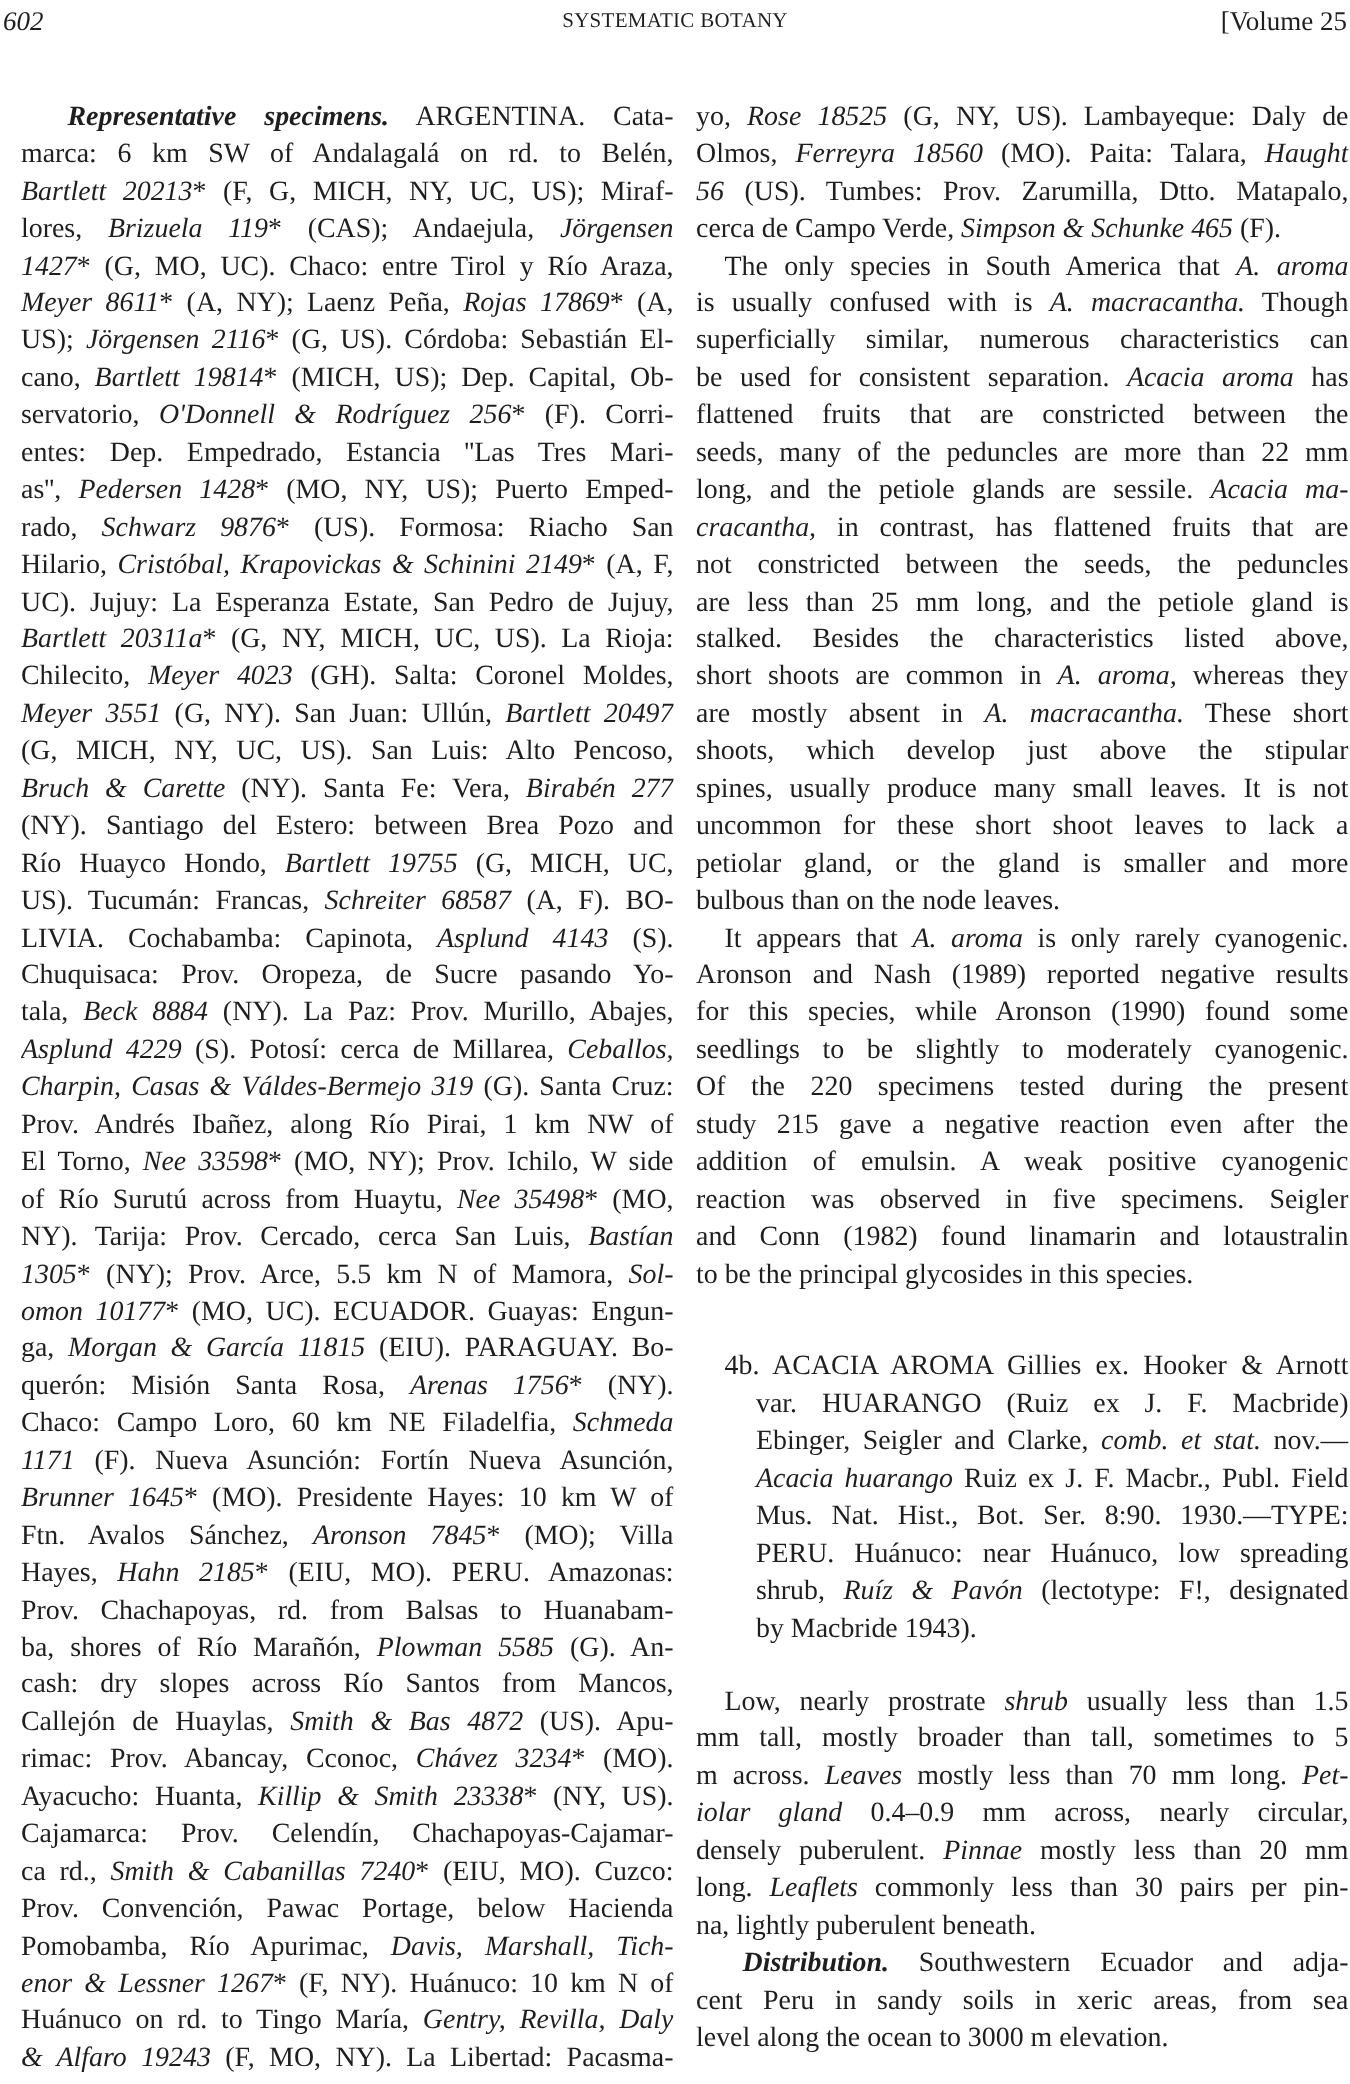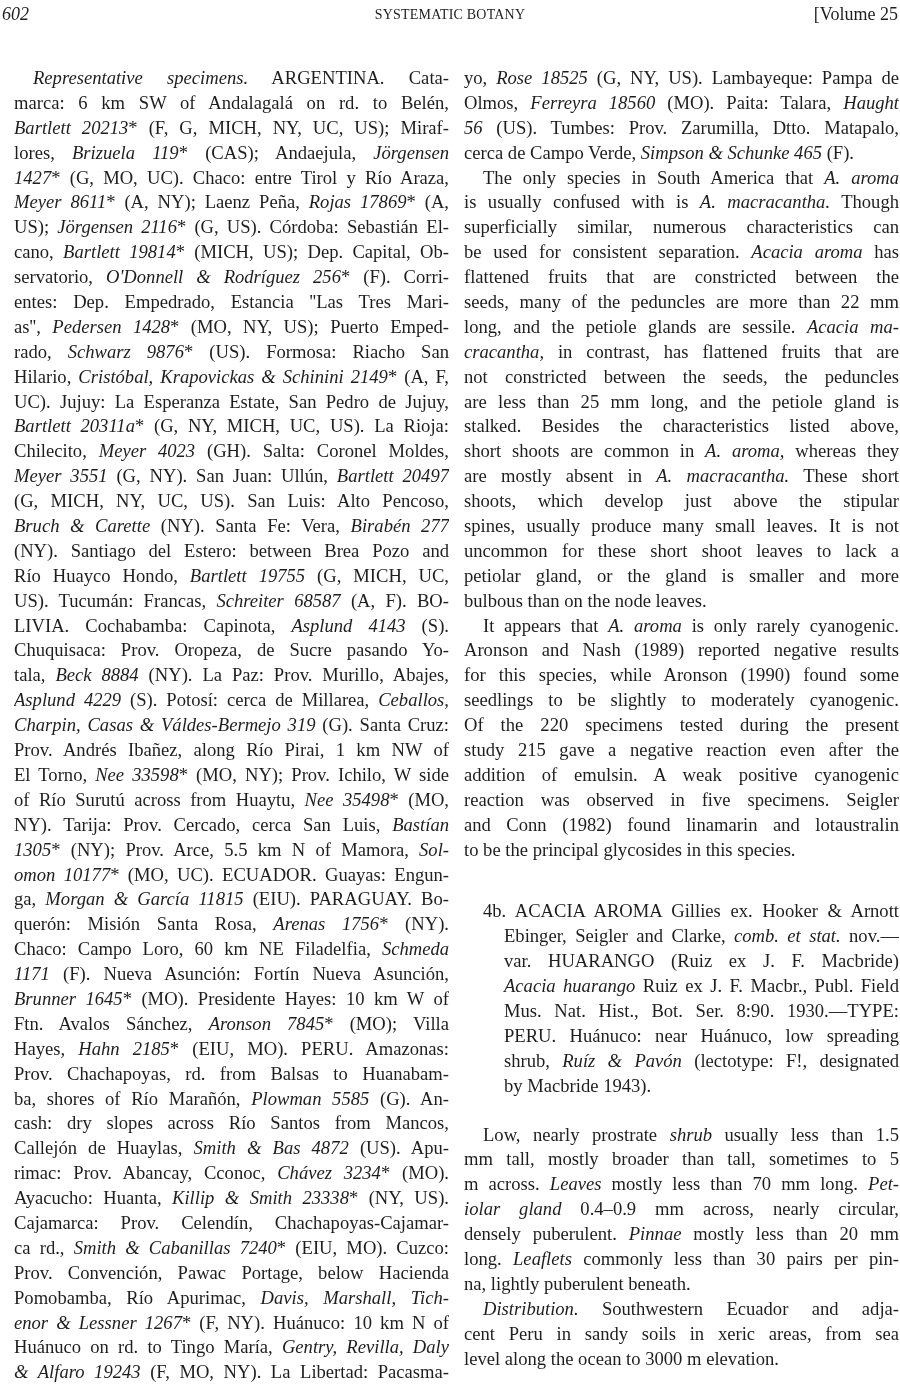--- a/index.html
+++ b/index.html
@@ -24,21 +24,21 @@
     height: 24.9px; line-height: 24.9px; font-size: 18.6px;
     white-space: nowrap; text-align: justify; text-align-last: justify;
     overflow: hidden;
   }
   .line.last { text-align-last: left; }
   .line.indent { padding-left: 19px; }
   .line.hang { padding-left: 40px; }
   .gap { height: 24.9px; }
   .gap-small { height: 12px; }
   i, .it { font-style: italic; }
-  .bi { font-style: italic; font-weight: normal; }
+  .bi { font-style: italic; font-weight: bold; margin-left: 12px; }
 </style>
 </head>
 <body>
 
 <div class="running-head">
   <span class="rh-page">602</span>
   <span class="rh-journal">SYSTEMATIC BOTANY</span>
   <span class="rh-volume">[Volume 25</span>
 </div>
 
@@ -91,21 +91,21 @@
     <div class="line"><span>Ayacucho: Huanta, </span><span class="it">Killip &amp; Smith 23338</span><span>* (NY, US).</span></div>
     <div class="line"><span>Cajamarca: Prov. Celendín, Chachapoyas-Cajamar-</span></div>
     <div class="line"><span>ca rd., </span><span class="it">Smith &amp; Cabanillas 7240</span><span>* (EIU, MO). Cuzco:</span></div>
     <div class="line"><span>Prov. Convención, Pawac Portage, below Hacienda</span></div>
     <div class="line"><span>Pomobamba, Río Apurimac, </span><span class="it">Davis, Marshall, Tich-</span></div>
     <div class="line"><span class="it">enor &amp; Lessner 1267</span><span>* (F, NY). Huánuco: 10 km N of</span></div>
     <div class="line"><span>Huánuco on rd. to Tingo María, </span><span class="it">Gentry, Revilla, Daly</span></div>
     <div class="line"><span class="it">&amp; Alfaro 19243</span><span> (F, MO, NY). La Libertad: Pacasma-</span></div>
   </div>
 <div class="col col-right" id="col-right">
-    <div class="line"><span>yo, </span><span class="it">Rose 18525</span><span> (G, NY, US). Lambayeque: Pampa de</span></div>
+    <div class="line"><span>yo, </span><span class="it">Rose 18525</span><span> (G, NY, US). Lambayeque: Daly de</span></div>
     <div class="line"><span>Olmos, </span><span class="it">Ferreyra 18560</span><span> (MO). Paita: Talara, </span><span class="it">Haught</span></div>
     <div class="line"><span class="it">56</span><span> (US). Tumbes: Prov. Zarumilla, Dtto. Matapalo,</span></div>
     <div class="line last"><span>cerca de Campo Verde, </span><span class="it">Simpson &amp; Schunke 465</span><span> (F).</span></div>
     <div class="line indent"><span>The only species in South America that </span><span class="it">A. aroma</span></div>
     <div class="line"><span>is usually confused with is </span><span class="it">A. macracantha.</span><span> Though</span></div>
     <div class="line"><span>superficially similar, numerous characteristics can</span></div>
     <div class="line"><span>be used for consistent separation. </span><span class="it">Acacia aroma</span><span> has</span></div>
     <div class="line"><span>flattened fruits that are constricted between the</span></div>
     <div class="line"><span>seeds, many of the peduncles are more than 22 mm</span></div>
     <div class="line"><span>long, and the petiole glands are sessile. </span><span class="it">Acacia ma-</span></div>
@@ -126,22 +126,22 @@
     <div class="line"><span>seedlings to be slightly to moderately cyanogenic.</span></div>
     <div class="line"><span>Of the 220 specimens tested during the present</span></div>
     <div class="line"><span>study 215 gave a negative reaction even after the</span></div>
     <div class="line"><span>addition of emulsin. A weak positive cyanogenic</span></div>
     <div class="line"><span>reaction was observed in five specimens. Seigler</span></div>
     <div class="line"><span>and Conn (1982) found linamarin and lotaustralin</span></div>
     <div class="line last"><span>to be the principal glycosides in this species.</span></div>
     <div class="gap"></div>
     <div class="gap-small"></div>
     <div class="line indent"><span>4b. ACACIA AROMA Gillies ex. Hooker &amp; Arnott</span></div>
+    <div class="line hang"><span>var. HUARANGO (Ruiz ex J. F. Macbride)</span></div>
     <div class="line hang"><span>Ebinger, Seigler and Clarke, </span><span class="it">comb. et stat.</span><span> nov.—</span></div>
-    <div class="line hang"><span>var. HUARANGO (Ruiz ex J. F. Macbride)</span></div>
     <div class="line hang"><span class="it">Acacia huarango</span><span> Ruiz ex J. F. Macbr., Publ. Field</span></div>
     <div class="line hang"><span>Mus. Nat. Hist., Bot. Ser. 8:90. 1930.—TYPE:</span></div>
     <div class="line hang"><span>PERU. Huánuco: near Huánuco, low spreading</span></div>
     <div class="line hang"><span>shrub, </span><span class="it">Ruíz &amp; Pavón</span><span> (lectotype: F!, designated</span></div>
     <div class="line hang last"><span>by Macbride 1943).</span></div>
     <div class="gap-small"></div>
     <div class="gap-small"></div>
     <div class="line indent"><span>Low, nearly prostrate </span><span class="it">shrub</span><span> usually less than 1.5</span></div>
     <div class="line"><span>mm tall, mostly broader than tall, sometimes to 5</span></div>
     <div class="line"><span>m across. </span><span class="it">Leaves</span><span> mostly less than 70 mm long. </span><span class="it">Pet-</span></div>

